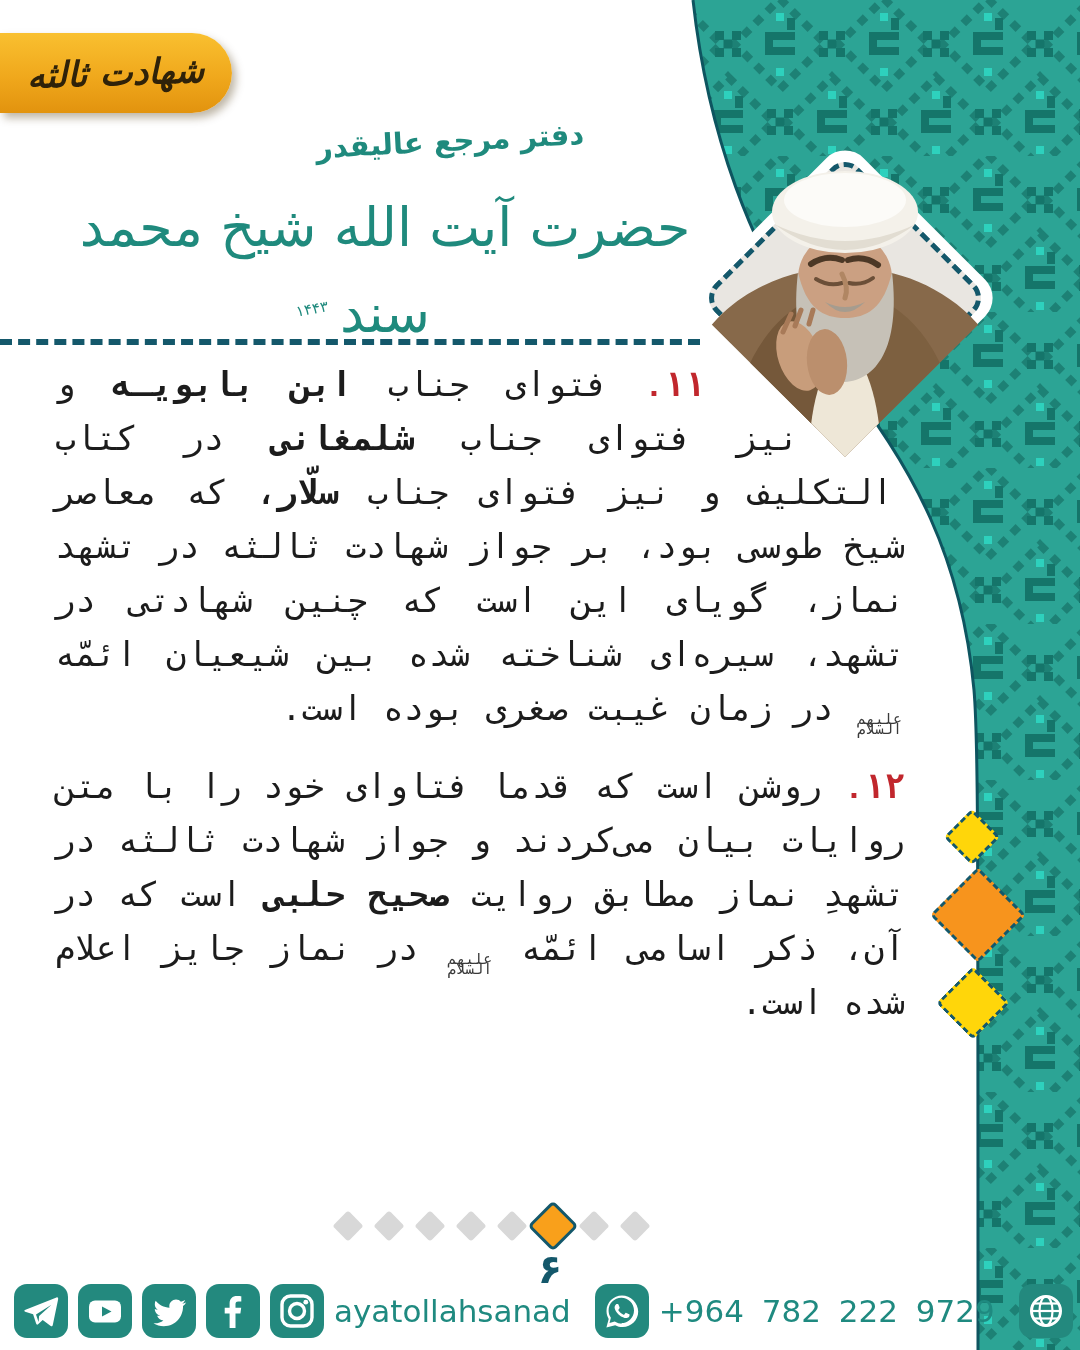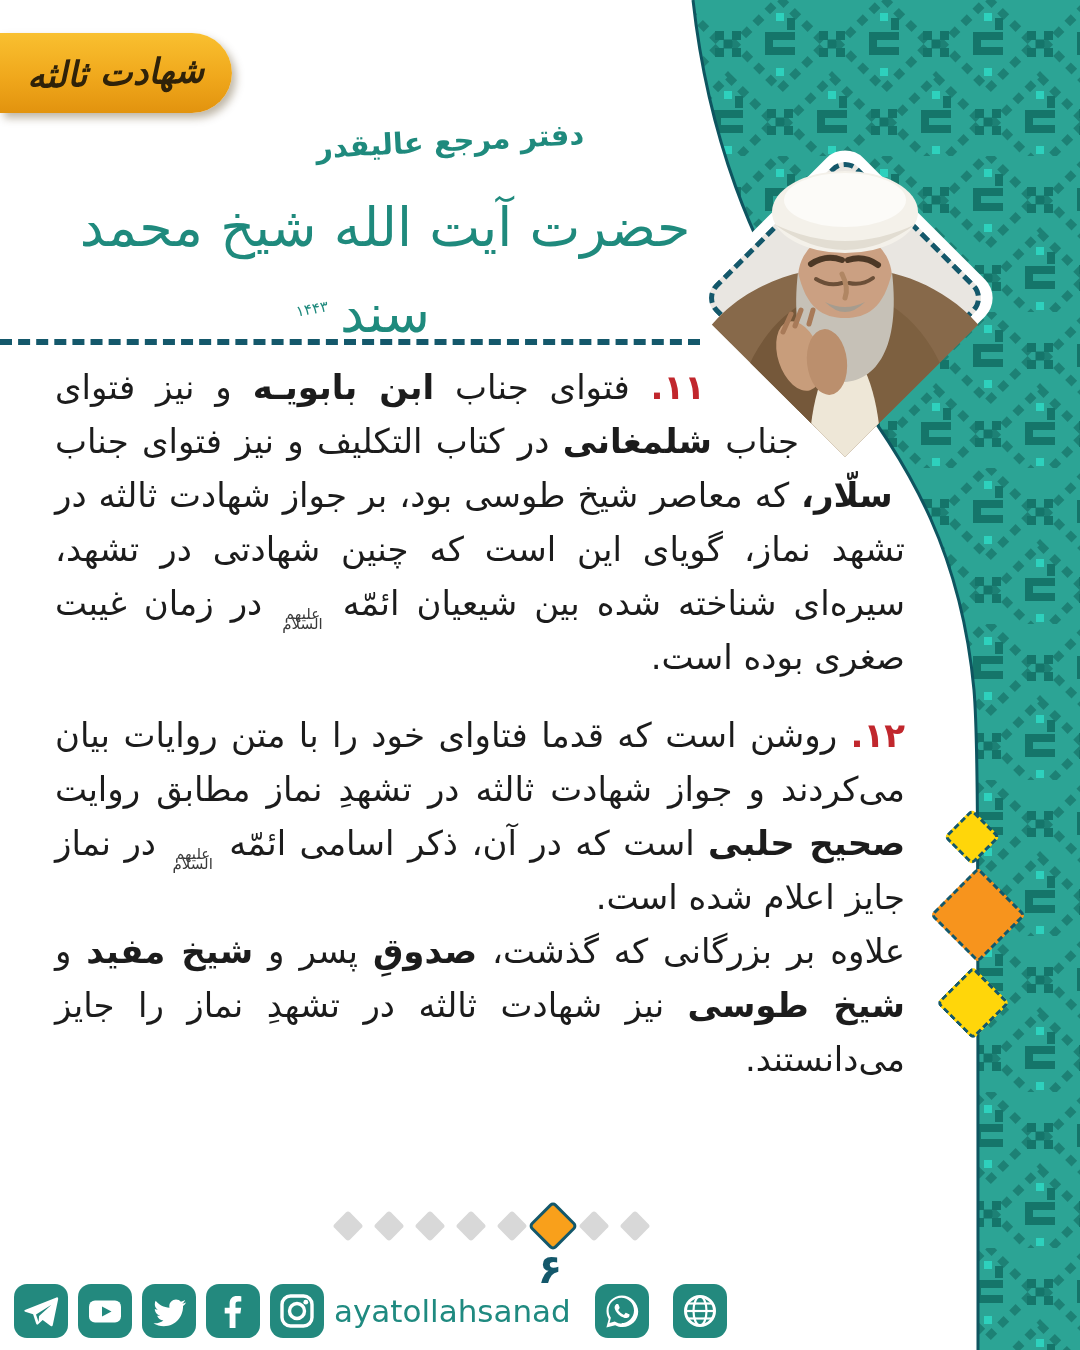--- a/index.html
+++ b/index.html
@@ -36,21 +36,21 @@
   .figure{left:675px;top:160px;}
 
   
   .sdia{transform:rotate(45deg);border:3px dashed #14586b;border-radius:5px;}
   .sd1{left:952px;top:817px;width:34px;height:34px;background:#ffd60a;}
   .sd2{left:944px;top:881px;width:62px;height:62px;background:#f7941d;}
   .sd3{left:947px;top:977px;width:46px;height:46px;background:#ffd60a;}
 
   
   .article{left:55px;top:360px;width:850px;color:#1c1c1c;font-size:34px;line-height:54px;
-           text-align:justify;}
+           text-align:justify;font-family:Liberation Mono, monospace;}
   .article p{margin:0;}
   .article .p11{margin-bottom:24px;}
   .article .p12{}
   .article .p12b{margin-bottom:22px;}
   .photo-cut{float:right;width:200px;height:115px;
              shape-outside:polygon(0 0,100% 0,100% 100%);
              clip-path:polygon(0 0,100% 0,100% 100%);}
   .pnum{color:#c1272d;font-weight:bold;}
   b{font-weight:bold;}
   .as{display:inline-flex;flex-direction:column;align-items:center;font-size:15px;line-height:10px;
@@ -163,21 +163,20 @@
     <p class="p11"><span class="pnum">۱۱.</span><span> فتوای جناب </span><b>ابن بابویـه</b><span> و نیز فتوای جناب </span><b>شلمغانی</b><span> در کتاب التکلیف و نیز فتوای جناب </span><b>سلّار،</b><span> که معاصر شیخ طوسی بود، بر جواز شهادت ثالثه در تشهد نماز، گویای این است که چنین شهادتی در تشهد، سیره‌ای شناخته شده بین شیعیان ائمّه </span><span class="as">
           <span>علیهم</span>
           <span>السلام</span>
         </span><span> در زمان غیبت صغری بوده است.</span></p>
 
     <p class="p12"><span class="pnum">۱۲.</span><span> روشن است که قدما فتاوای خود را با متن روایات بیان می‌کردند و جواز شهادت ثالثه در تشهدِ نماز مطابق روایت </span><b>صحیح حلبی</b><span> است که در آن، ذکر اسامی ائمّه </span><span class="as">
           <span>علیهم</span>
           <span>السلام</span>
         </span><span> در نماز جایز اعلام شده است.</span></p>
 
-    <p class="p12b"><span>علاوه بر بزرگانی که گذشت، </span><b>صدوقِ</b><span> پسر و </span><b>شیخ مفید</b><span> و </span><b>شیخ طوسی</b><span> نیز شهادت ثالثه در تشهدِ نماز را جایز می‌دانستند.</span></p>
 
   </div>
 
   <div class="abs dots">
     <span class="dotcell">
         <span class="dot"></span>
       </span>
     <span class="dotcell">
         <span class="dot"></span>
       </span>
@@ -231,20 +230,21 @@
           <circle cx="35.8" cy="18.2" r="2.4" fill="#fff"></circle>
         </svg>
     </span>
     <span class="ftext">ayatollahsanad</span>
     <span class="sicon mlf">
       <svg width="54" height="54" viewBox="0 0 54 54">
           <path fill="#fff" d="M27 11.5c-8.6 0-15.5 6.9-15.5 15.5 0 2.9.8 5.6 2.2 7.9l-2.3 8.6 8.8-2.3c2.2 1.2 4.8 1.9 7.5 1.9 8.6 0 15.5-6.9 15.5-15.5S35.6 11.5 27 11.5zm0 28.2c-2.5 0-4.8-.7-6.8-1.9l-.5-.3-5.2 1.4 1.4-5.1-.3-.5c-1.3-2-2-4.4-2-6.9 0-7 5.7-12.7 12.7-12.7s12.7 5.7 12.7 12.7-5.7 12.7-12.7 12.7z"></path>
           <path fill="#fff" d="M33.9 30.1c-.4-.2-2.2-1.1-2.6-1.2-.3-.1-.6-.2-.8.2-.2.4-1 1.2-1.2 1.5-.2.2-.4.3-.8.1-.4-.2-1.6-.6-3-1.9-1.1-1-1.9-2.2-2.1-2.6-.2-.4 0-.6.2-.8l.6-.7c.2-.2.2-.4.4-.6.1-.2.1-.5 0-.7-.1-.2-.8-2.1-1.2-2.8-.3-.7-.6-.6-.8-.6h-.7c-.2 0-.6.1-1 .5-.3.4-1.3 1.3-1.3 3.1s1.3 3.6 1.5 3.9c.2.2 2.6 4 6.3 5.6.9.4 1.6.6 2.1.8.9.3 1.7.2 2.3.1.7-.1 2.2-.9 2.5-1.8.3-.9.3-1.6.2-1.8-.1-.1-.3-.2-.6-.3z"></path>
         </svg>
     </span>
+    <span class="ftext fphone" dir="ltr">+964 782 222 9729</span>
     <span class="sicon mlf">
       <svg width="54" height="54" viewBox="0 0 54 54">
           <circle cx="27" cy="27" r="14.5" fill="none" stroke="#fff" stroke-width="3"></circle>
           <ellipse cx="27" cy="27" rx="6.5" ry="14.5" fill="none" stroke="#fff" stroke-width="2.2"></ellipse>
           <line x1="12.5" y1="27" x2="41.5" y2="27" stroke="#fff" stroke-width="2.2"></line>
           <line x1="14.5" y1="19.5" x2="39.5" y2="19.5" stroke="#fff" stroke-width="2.2"></line>
           <line x1="14.5" y1="34.5" x2="39.5" y2="34.5" stroke="#fff" stroke-width="2.2"></line>
         </svg>
     </span>
 

